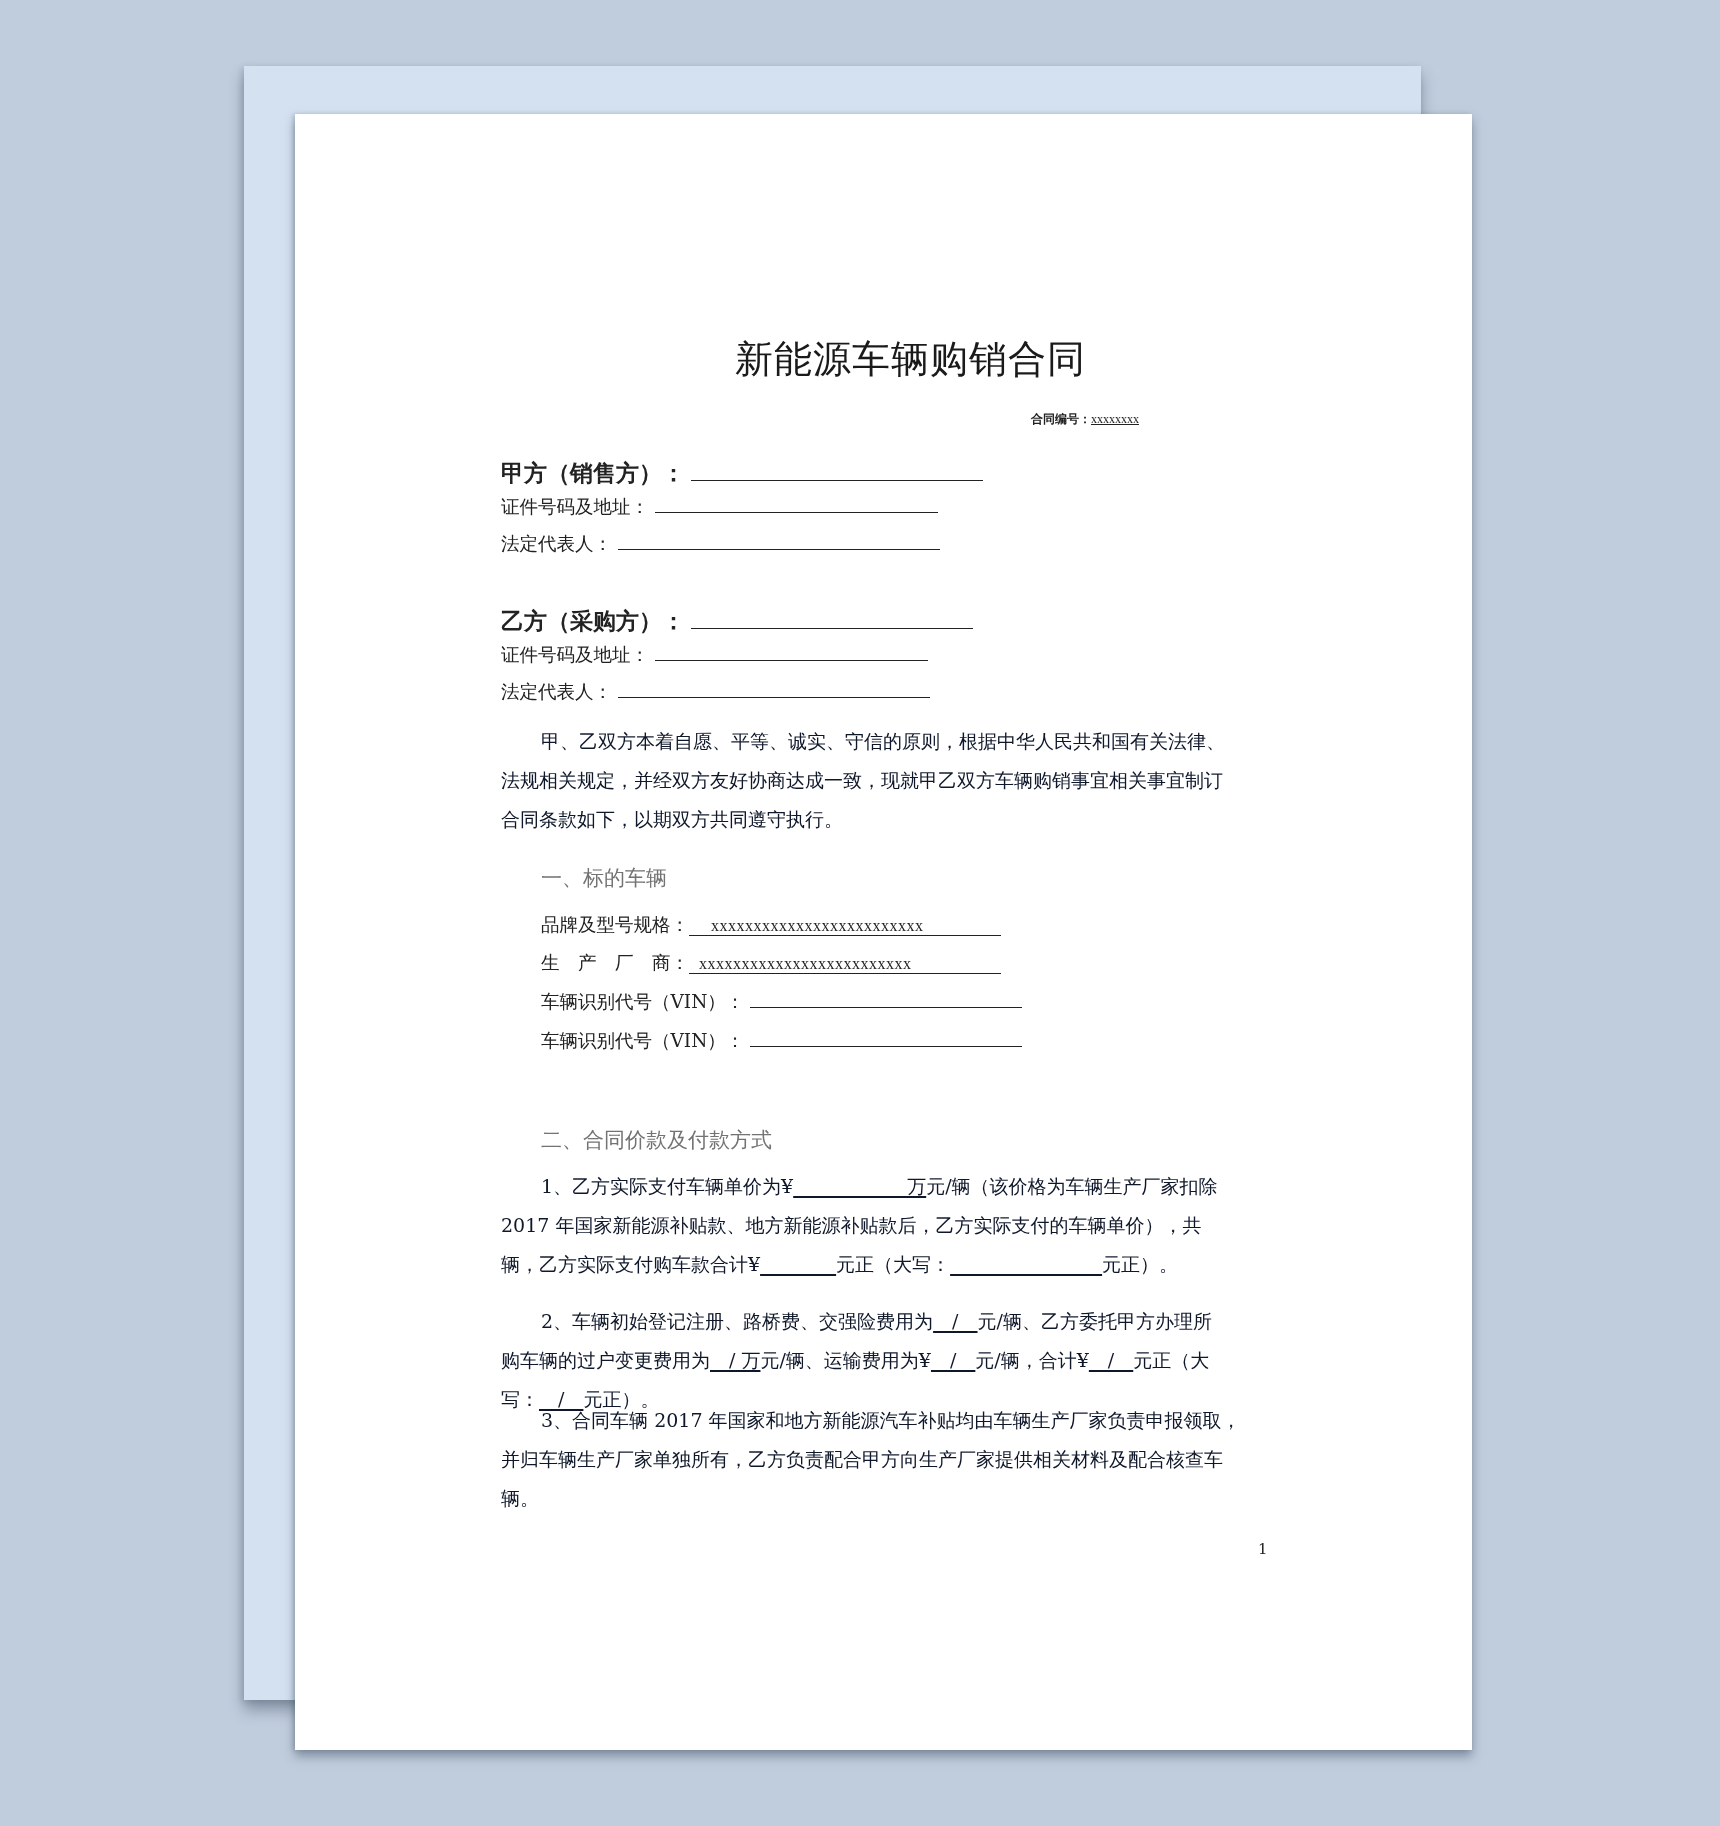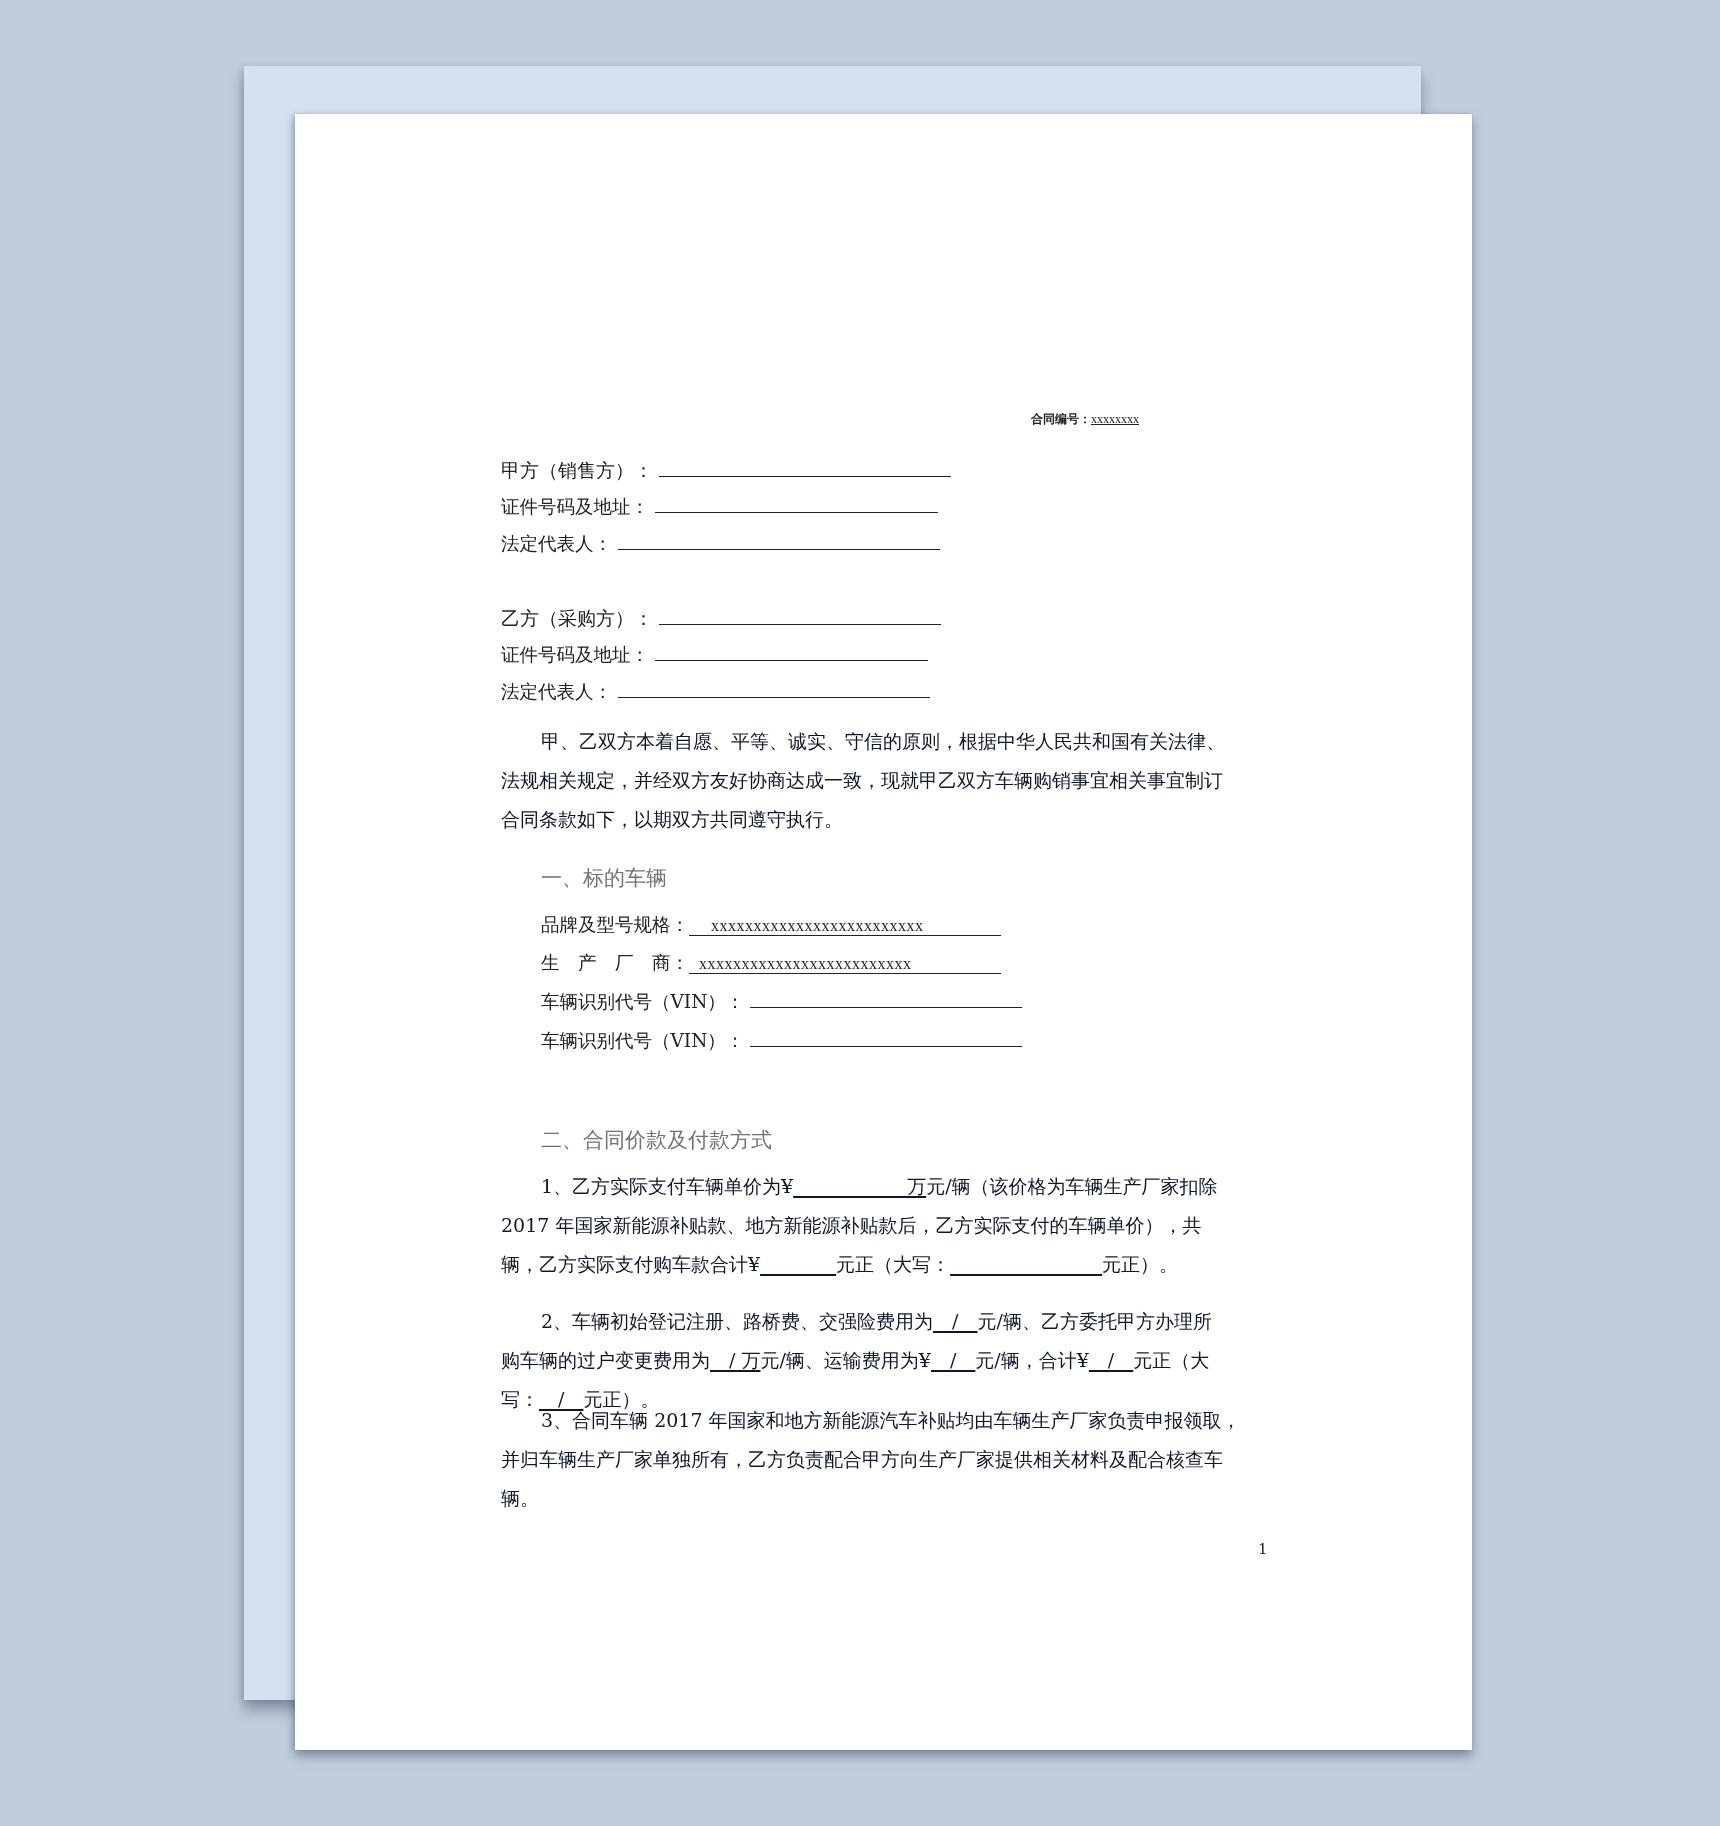--- a/index.html
+++ b/index.html
@@ -13,36 +13,37 @@
   }
   .front-page {
     position:absolute; left:295px; top:114px; width:1177px; height:1636px;
     background:#ffffff; box-shadow:0 6px 10px rgba(60,75,95,0.5), -2px 0 4px rgba(60,75,95,0.2);
   }
   .abs { position:absolute; white-space:nowrap; }
   .title { left:440px; top:220px; font-size:38px; letter-spacing:1px; color:#1a1a1a; font-family:"DejaVu Sans",sans-serif; }
   .contract-no { left:736px; top:297px; font-size:12px; font-family:"DejaVu Sans",sans-serif; font-weight:bold; color:#222; }
   .contract-no .val { font-family:"Liberation Serif",serif; font-weight:normal; text-decoration:underline; }
   .field { font-size:18.5px; color:#222; }
-  .field.bold { font-weight:normal; font-family:"DejaVu Sans",sans-serif; font-size:19px; }
+  .field.bold { font-weight:bold; font-family:"DejaVu Sans",sans-serif; font-size:23px; }
   .blank { display:inline-block; border-bottom:1.5px solid #222; height:18px; vertical-align:baseline; margin-left:6px; }
   .para { left:206px; width:765px; font-size:19px; line-height:39px; color:#0f172a; white-space:normal; text-align:justify; }
   .para .indent { display:inline-block; width:40px; }
   .heading { font-size:21px; color:#737373; font-family:"DejaVu Sans",sans-serif; }
   .ul { text-decoration:underline; text-decoration-thickness:1.5px; text-underline-offset:3px; }
   .xval { font-family:Liberation Serif, serif; font-size:16px; letter-spacing:0.5px; }
   .page-num { left:963px; top:1426px; font-size:15px; }
 </style>
 </head>
 <body>
 
 <div class="back-page"></div>
 
 <div class="front-page">
 
+  <div class="abs title">新能源车辆购销合同</div>
 
   <div class="abs contract-no">
     <span>合同编号：</span><span class="val">xxxxxxxx</span>
   </div>
 
   <div class="abs field bold" style="left:206px; top:344px;">
     <span>甲方（销售方）：</span><span class="blank" style="width:292px;"></span>
   </div>
   <div class="abs field" style="left:206px; top:380px;">
     <span>证件号码及地址：</span><span class="blank" style="width:283px;"></span>

